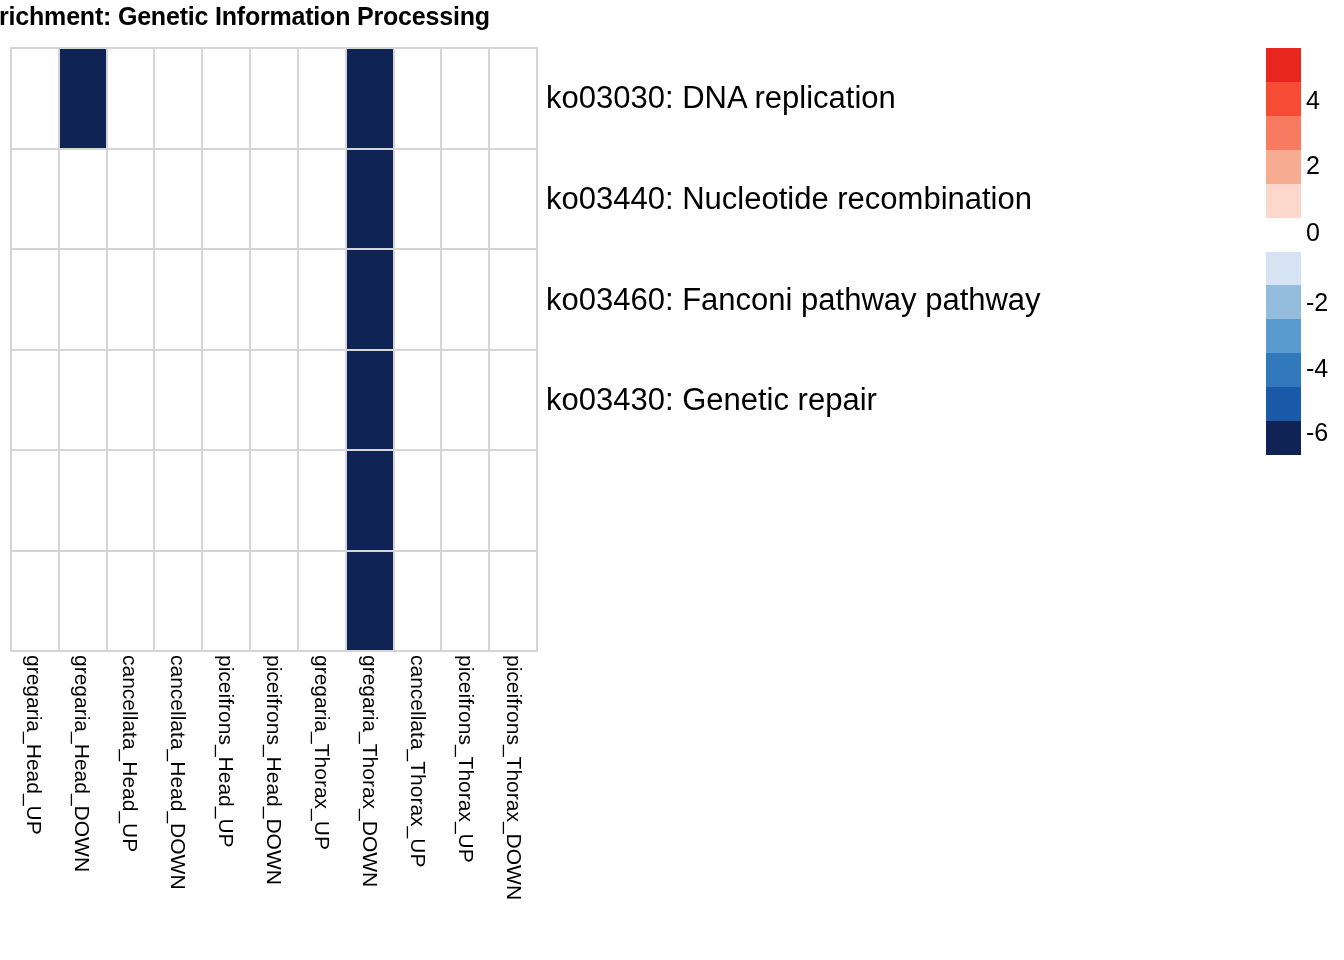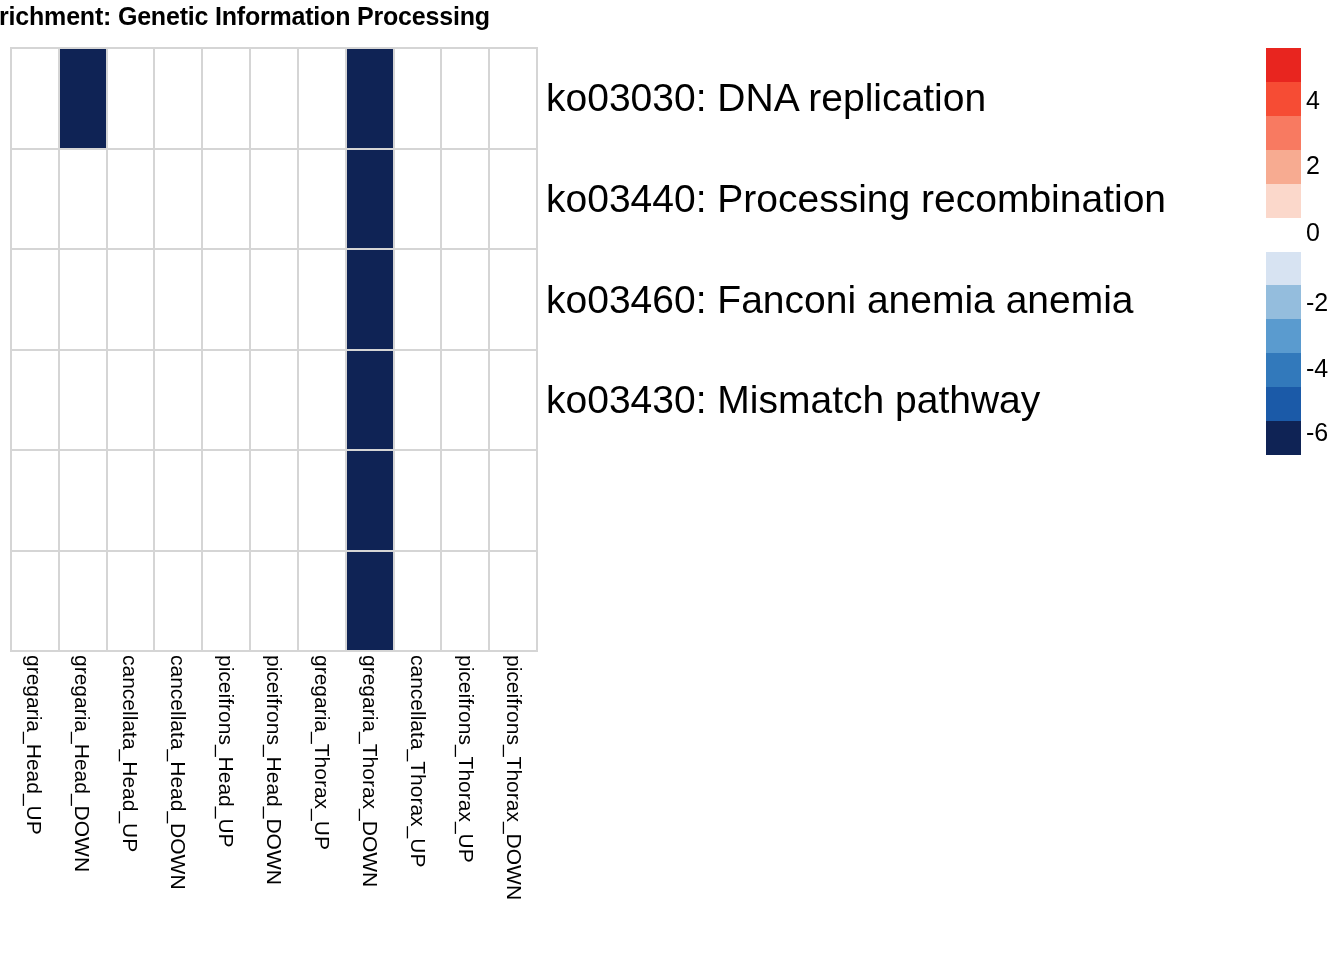--- a/index.html
+++ b/index.html
@@ -54,21 +54,21 @@
     left: 546px;
     top: 47px;
     width: 720px;
     height: 605px;
     display: grid;
     grid-template-rows: repeat(6, 1fr);
   }
   .row-label {
     display: flex;
     align-items: center;
-    font-size: 39px;
+    font-size: 31px;
     white-space: nowrap;
     line-height: 1;
   }
 
   
   #col-labels {
     position: absolute;
     left: 10px;
     top: 655px;
     width: 528px;
@@ -190,23 +190,23 @@
     <div class="hm-cell" style="background: rgb(255, 255, 255);"></div>
     <div class="hm-cell" style="background: rgb(255, 255, 255);"></div>
     <div class="hm-cell" style="background: rgb(15, 35, 85);"></div>
     <div class="hm-cell" style="background: rgb(255, 255, 255);"></div>
     <div class="hm-cell" style="background: rgb(255, 255, 255);"></div>
     <div class="hm-cell" style="background: rgb(255, 255, 255);"></div>
   </div>
 
 <div id="row-labels">
     <div class="row-label">ko03030: DNA replication</div>
-    <div class="row-label">ko03440: Processing recombination</div>
-    <div class="row-label">ko03460: Fanconi anemia anemia</div>
-    <div class="row-label">ko03430: Mismatch pathway</div>
+    <div class="row-label">ko03440: Nucleotide recombination</div>
+    <div class="row-label">ko03460: Fanconi pathway pathway</div>
+    <div class="row-label">ko03430: Genetic repair</div>
   </div>
 
 <div id="col-labels">
     <div class="col-label-slot">
       <div class="col-label">gregaria_Head_UP</div>
     </div>
     <div class="col-label-slot">
       <div class="col-label">gregaria_Head_DOWN</div>
     </div>
     <div class="col-label-slot">

